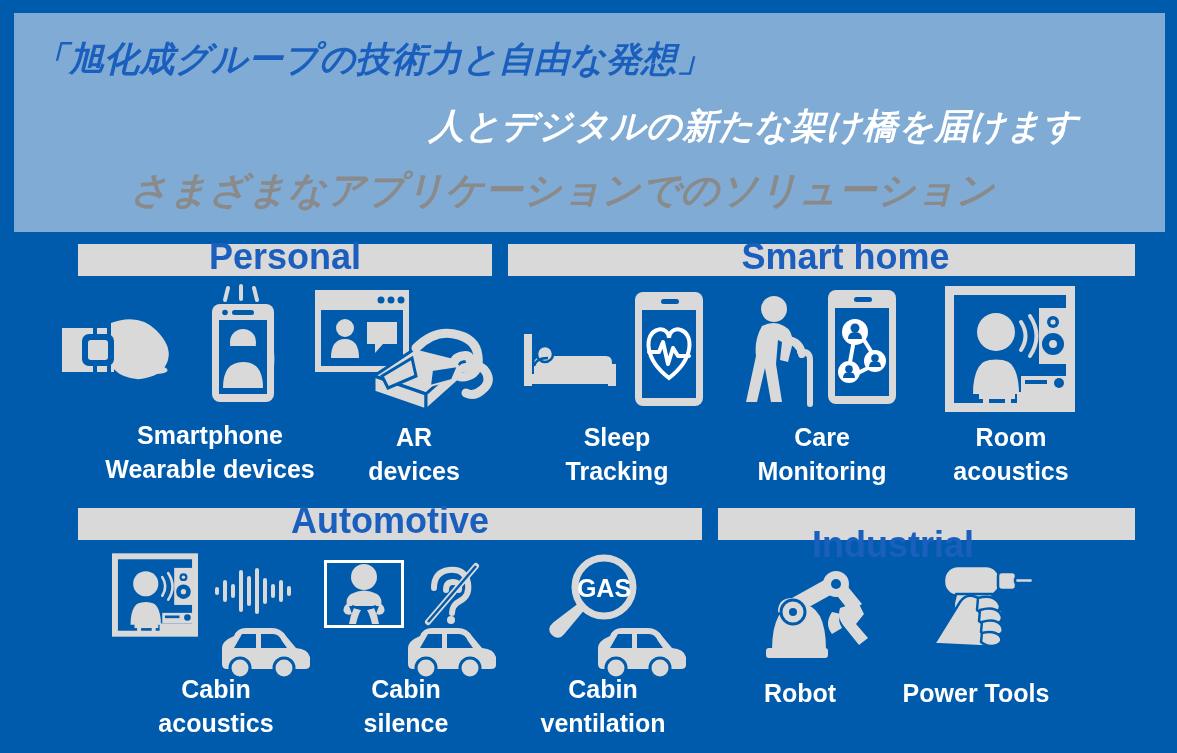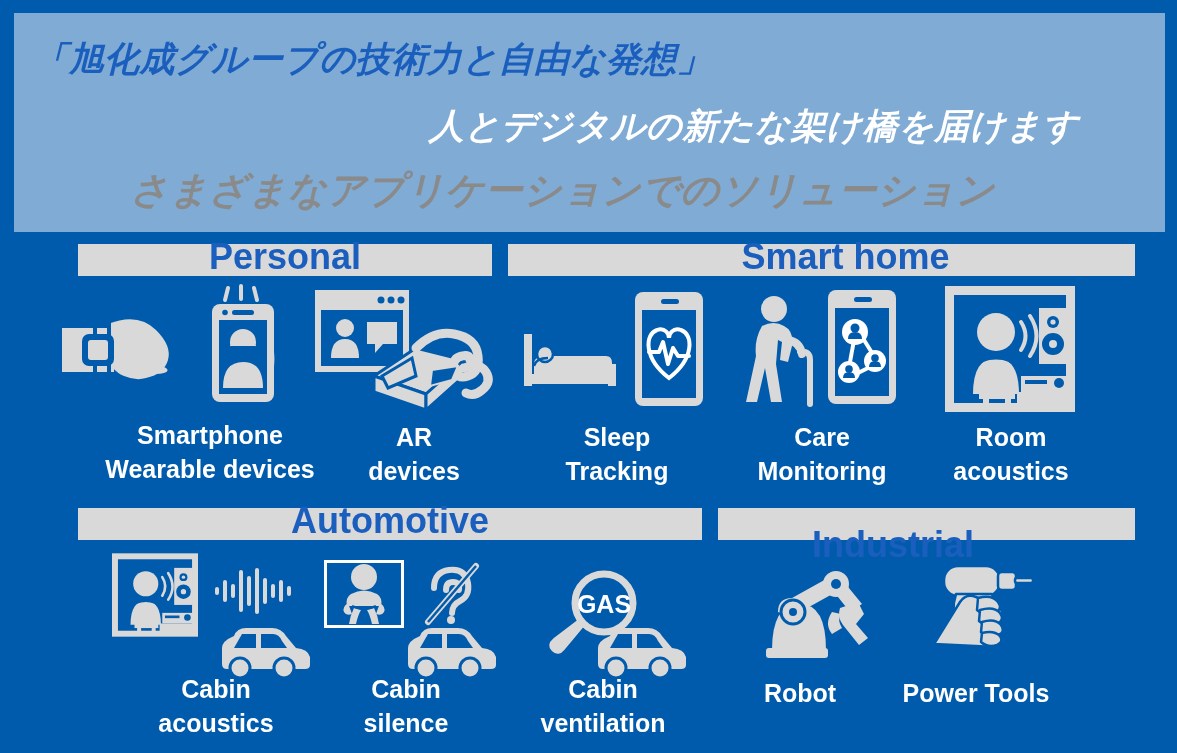--- a/index.html
+++ b/index.html
@@ -331,21 +331,21 @@
   <div class="icon-holder" style="left:398px;top:626px;">
     <svg width="98" height="50" viewBox="0 0 98 50">
       <path d="M22 10 q3 -8 12 -8 h26 q9 0 14 8 l10 12 q12 1 14 9 v8 q0 4 -5 4 h-78 q-5 0 -5 -5 v-16 q0 -7 12 -12 Z" fill="#d9d9d9"></path>
       <path d="M30 8 h14 v14 h-22 Z" fill="#005bac"></path>
       <path d="M49 8 h12 q6 0 9 7 l5 7 h-26 Z" fill="#005bac"></path>
       <circle cx="28" cy="42" r="10" fill="#d9d9d9" stroke="#005bac" stroke-width="3"></circle>
       <circle cx="72" cy="42" r="10" fill="#d9d9d9" stroke="#005bac" stroke-width="3"></circle>
     </svg>
   </div>
 
-  <div class="icon-holder" style="left:552px;top:572px;">
+  <div class="icon-holder" style="left:552px;top:556px;">
     <svg width="86" height="86" viewBox="0 0 86 86">
       <circle cx="52" cy="31" r="29" fill="none" stroke="#d9d9d9" stroke-width="7"></circle>
       <path d="M30 52 L10 76 q-4 5 -8 1 q-4 -4 1 -8 L28 50 Z" fill="#d9d9d9" stroke="#d9d9d9" stroke-width="6" stroke-linejoin="round"></path>
       <text x="52" y="41" text-anchor="middle" font-family="'Liberation Sans',sans-serif" font-size="25" font-weight="bold" fill="#ffffff">GAS</text>
     </svg>
   </div>
 
   <div class="icon-holder" style="left:588px;top:626px;">
     <svg width="98" height="50" viewBox="0 0 98 50">
       <path d="M22 10 q3 -8 12 -8 h26 q9 0 14 8 l10 12 q12 1 14 9 v8 q0 4 -5 4 h-78 q-5 0 -5 -5 v-16 q0 -7 12 -12 Z" fill="#d9d9d9"></path>

